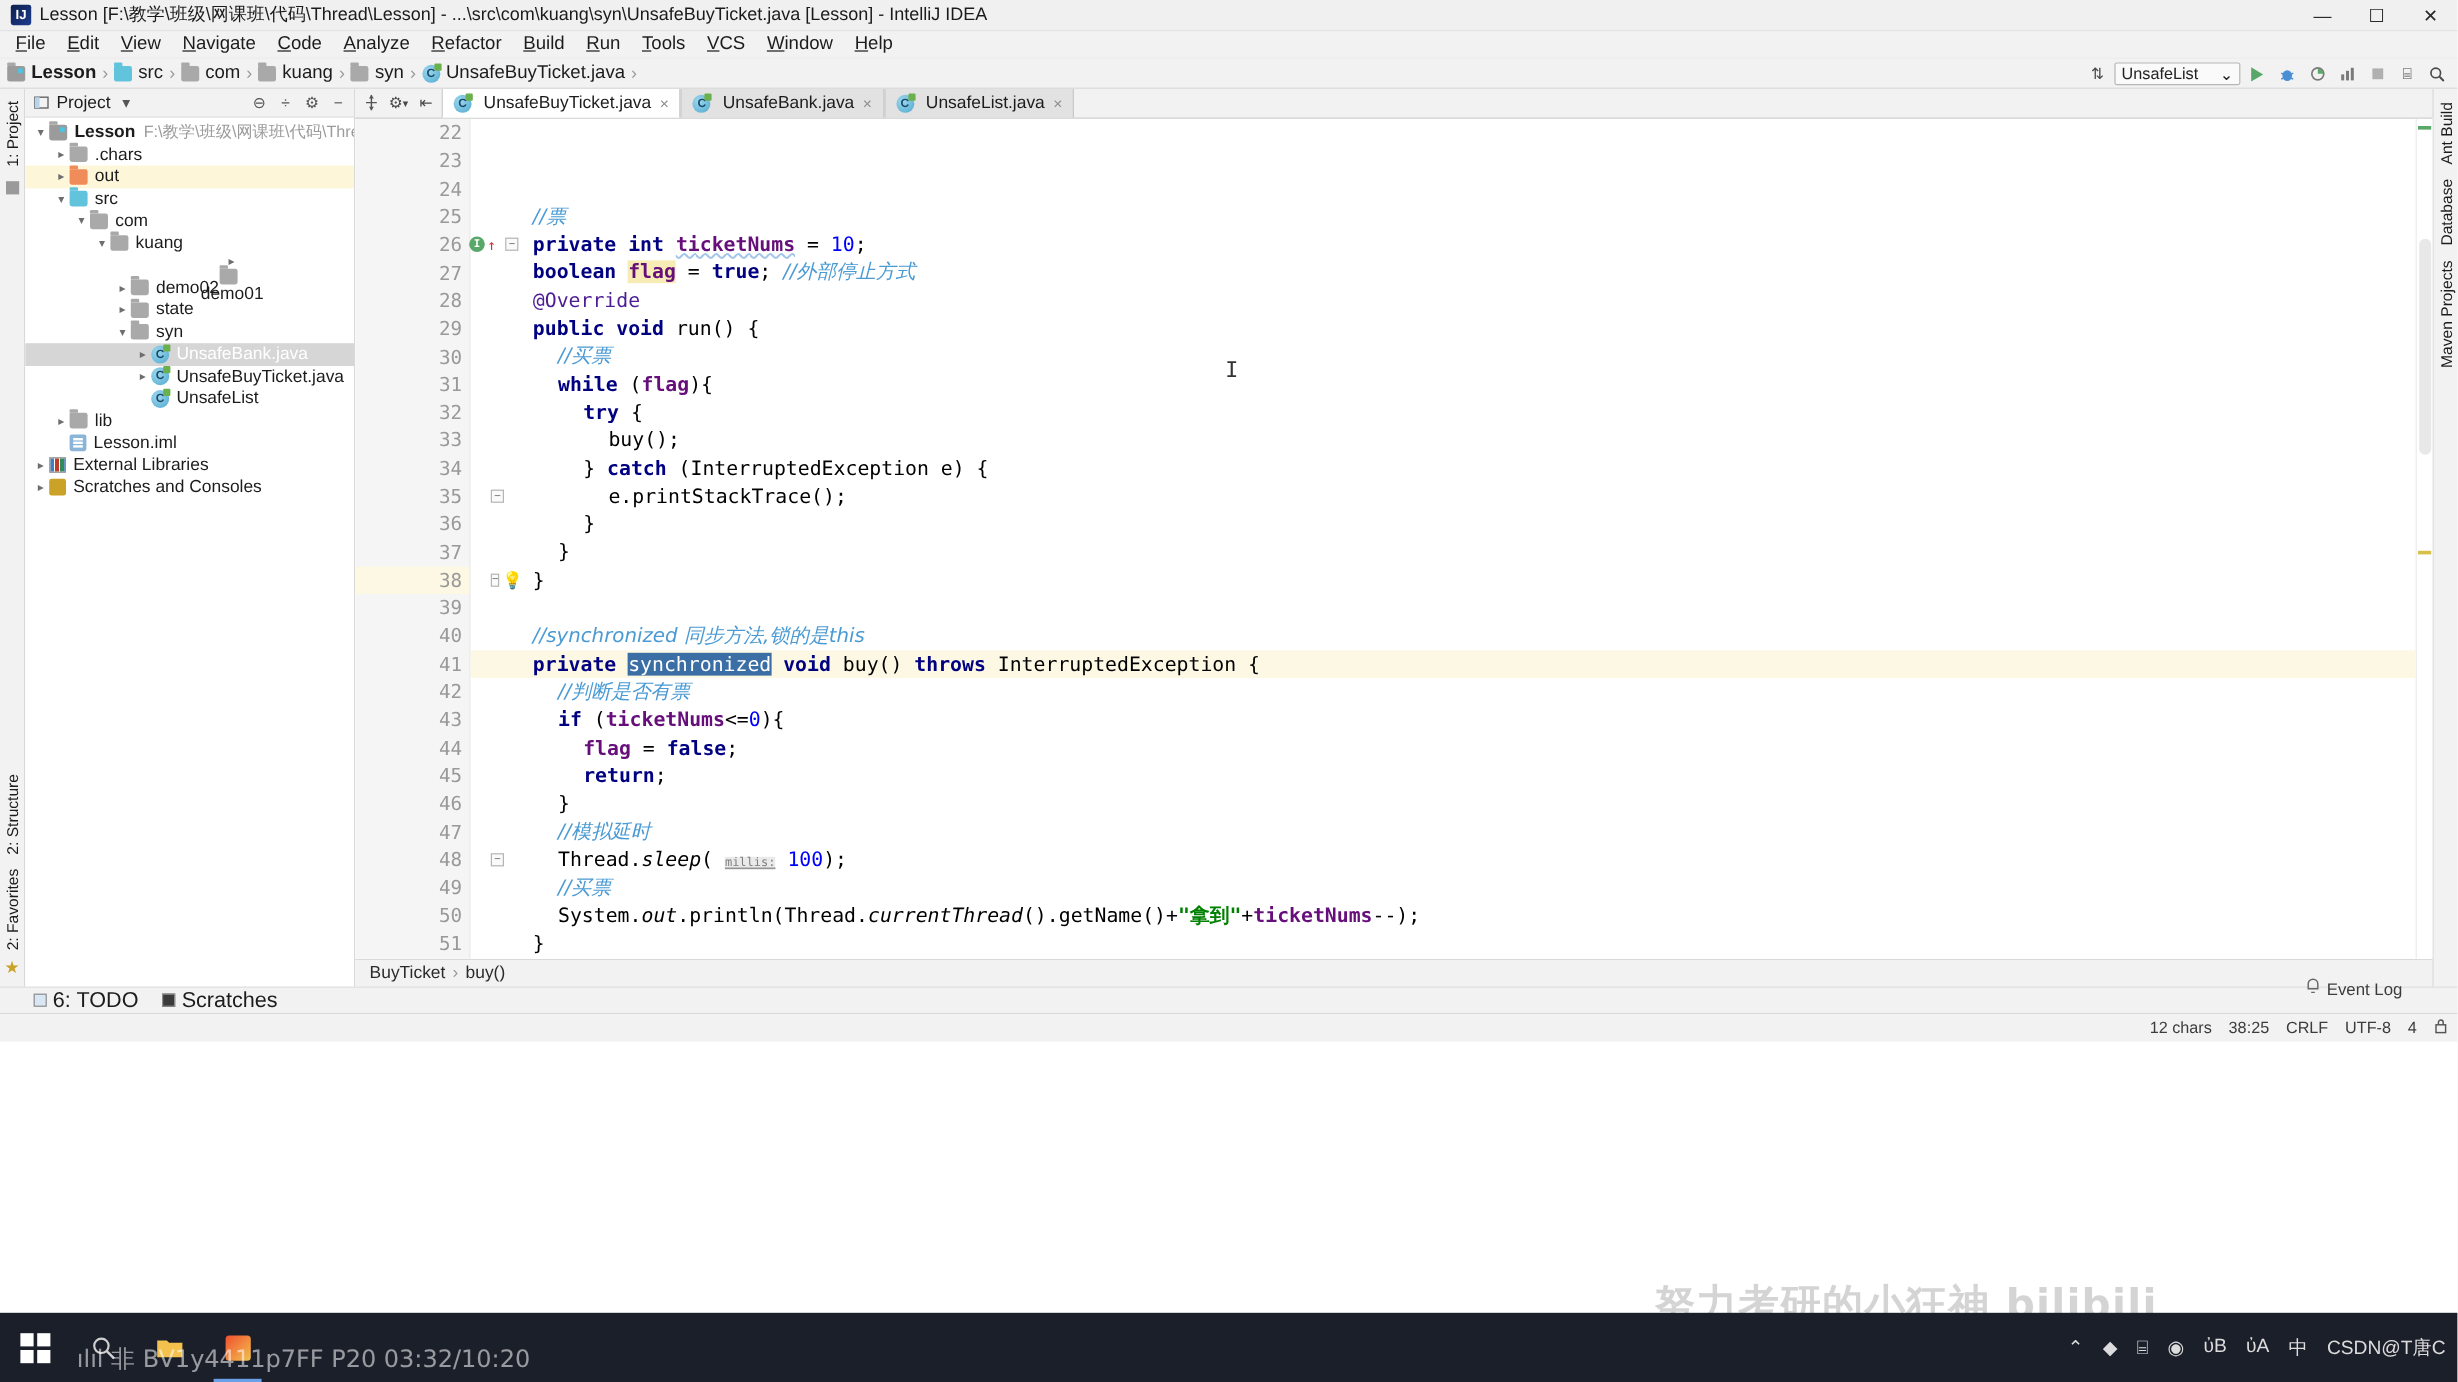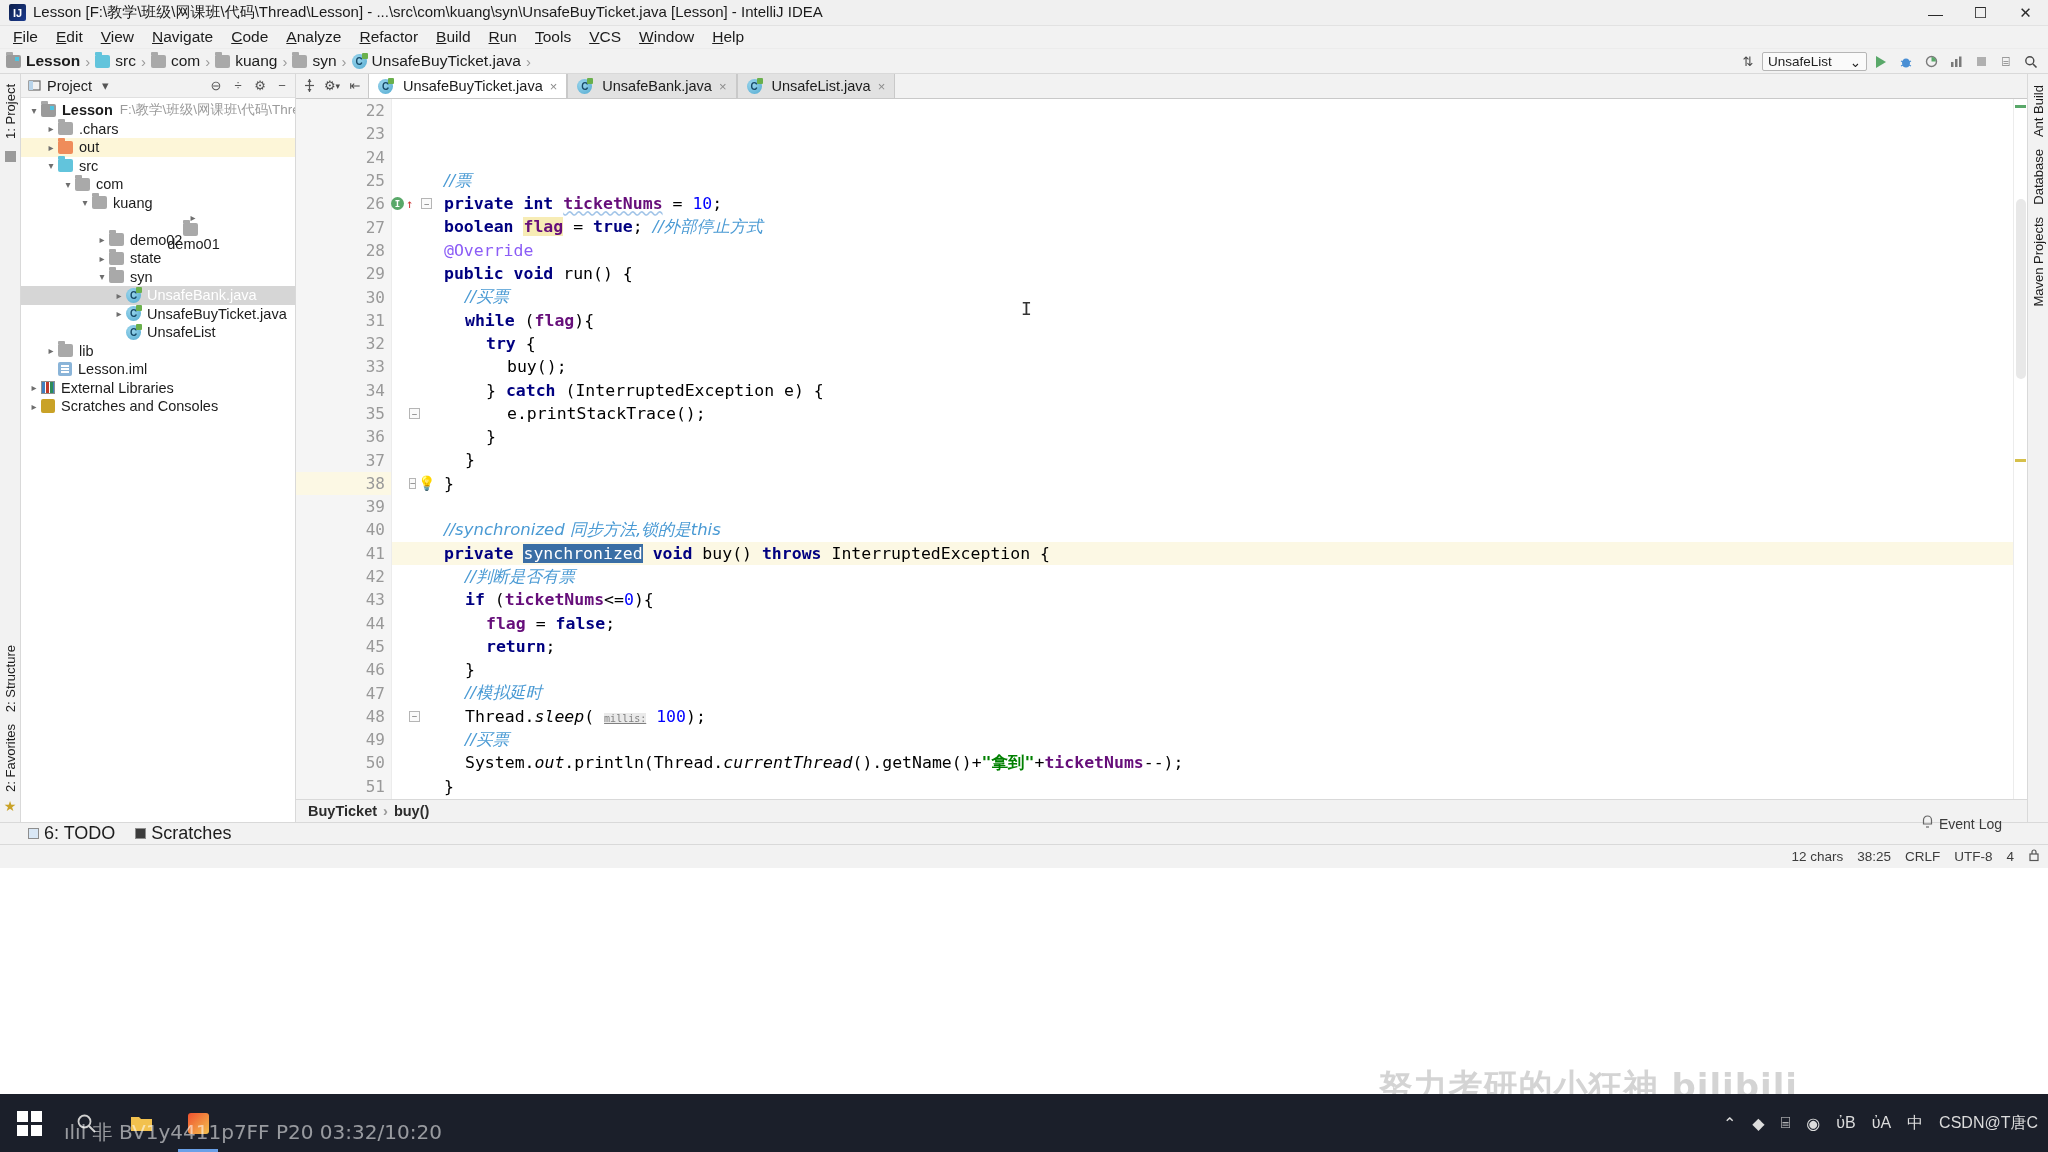--- a/index.html
+++ b/index.html
@@ -124,21 +124,21 @@
      font-size:16.5px; line-height:23.3px; padding-left:10px; overflow:hidden; white-space:pre; }
   .cline { height:23.3px; white-space:pre; }
   .cline.cur { background:#fcf8e4; margin-left:-10px; padding-left:10px; }
 
   
   .kw   { color:#000080; font-weight:bold; }
   .cmtc { color:#4a9ad4; font-style:italic; font-family:"DejaVu Sans", sans-serif; }
   .fld  { color:#660e7a; font-weight:bold; }
   .num  { color:#0000ff; }
   .str  { color:#008000; font-weight:bold; }
-  .ann  { color:#8b5cf6; }
+  .ann  { color:#4c1d95; }
   .stat { color:#000000; font-style:italic; }
   .hlf  { background:#f7ecb5; }
   .sel  { background:#3a6ea5; color:#ffffff; }
   .param{ background:#eaeaea; color:#808080; font-size:10px;text-decoration:underline; }
   .plain{ color:#000000; }
   .wavy { text-decoration: underline; text-decoration-style: wavy; text-decoration-color:#a3c5e8; }
 
   .caret-i { position:absolute; left:629px; top:198px; color:#333; font-size:18px; font-family:"DejaVu Sans Mono",monospace;}
 
   
@@ -147,21 +147,21 @@
   
   .markerbar { width:14px; background:#fff; border-left:1px solid #ececec; position:relative; flex:none;}
   .mb-seg { position:absolute; left:2px; width:10px; background:#e8e8e8; border-radius:5px; }
   .mb-tick { position:absolute; left:1px; width:11px; height:3px; }
 
   .rightstrip { width:21px; background:#f2f2f2; border-left:1px solid #d9d9d9;
      display:flex; flex-direction:column; align-items:center; padding-top:5px; }
 
   
   .editfoot { height:23px; background:#f2f2f2; border-top:1px solid #d9d9d9;
-     display:flex; align-items:center; padding-left:12px; font-size:14.5px; color:#2b2b2b; gap:6px;font-weight:bold; }
+     display:flex; align-items:center; padding-left:12px; font-size:14.5px; color:#2b2b2b; gap:6px; }
   .editfoot .sep { color:#9a9a9a; }
 
   
   .toolbar-bottom { height:22px; background:#f2f2f2; border-top:1px solid #d9d9d9;
      display:flex; align-items:center; padding-left:28px; gap:20px; font-size:18px; color:#1c1c1c;}
   .twitem { display:flex; align-items:center; gap:5px; }
   .sq { width:11px;height:11px;border:1px solid #8d8d8d; display:inline-block; }
   .sq.todo { background:#d9e7f5; }
   .sq.term { background:#3b3b3b; }
 

